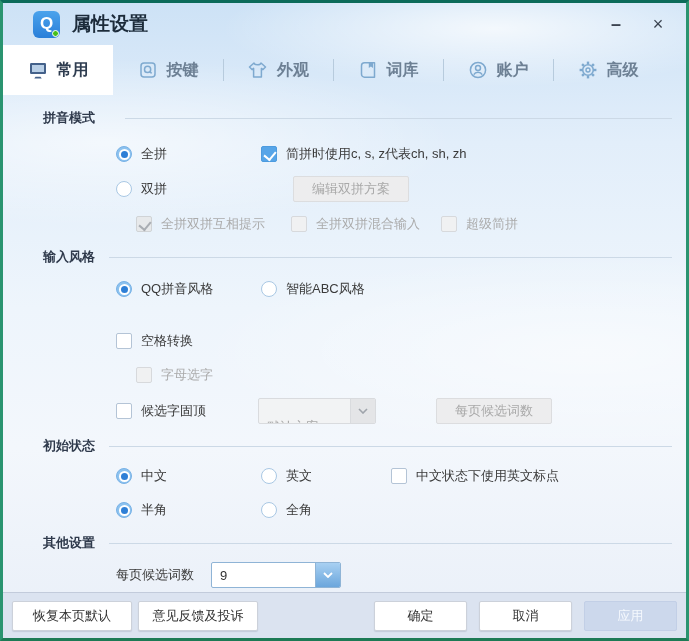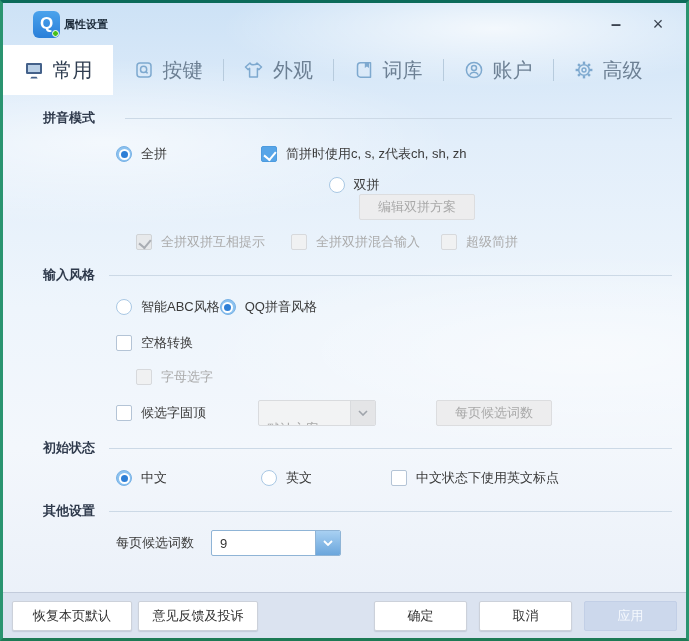--- a/index.html
+++ b/index.html
@@ -19,33 +19,33 @@
   }
 
   
   .titlebar { height:42px; display:flex; align-items:center; padding:0 14px 0 30px; flex:none; }
   .app-logo { width:27px; height:27px; border-radius:6px;
     background:linear-gradient(180deg,#4ba3ec,#2a7fd9);
     position:relative; display:flex; align-items:center; justify-content:center;
     color:#fff; font-weight:bold; font-size:17px; }
   .app-logo .dot { position:absolute; right:1px; bottom:1px; width:7px; height:7px;
     border-radius:50%; background:#46c01a; border:1px solid #fff; }
-  .titlebar .title { margin-left:4px; font-size:11px; font-weight:bold; color:#1c2b3a; }
+  .titlebar .title { margin-left:12px; font-size:19px; font-weight:bold; color:#1c2b3a; }
   .win-controls { margin-left:auto; display:flex; align-items:center; gap:14px; }
   .win-btn { width:28px; height:26px; display:flex; align-items:center; justify-content:center;
     color:#3b4350; font-size:18px; cursor:default; }
   .win-btn.min { font-weight:bold; }
 
   
   .tabbar { height:50px; display:flex; flex:none; }
   .tab { width:110px; height:50px; display:flex; align-items:center; justify-content:center;
     gap:9px; position:relative; }
   .tab + .tab::before { content:""; position:absolute; left:0; top:14px; height:22px;
     width:1px; background:#b7cbdd; }
-  .tab .label { font-size:20px; font-weight:normal; color:#6d8094; }
+  .tab .label { font-size:16px; font-weight:bold; color:#6d8094; }
   .tab.active { background:#ffffff; }
   .tab.active .label { color:#2f3d50; }
   .tab.active + .tab::before { background:transparent; }
   .tab svg { display:block; }
 
   
   .content { flex:1; padding-top:14px; font-size:13px; color:#3a3a3a; }
   .section-header { display:flex; align-items:center; padding-left:40px; margin-top:13px; }
   .section-header:first-child { margin-top:0;gap:16px; }
   .section-title { font-size:13px; font-weight:bold; color:#2f3a4c; white-space:nowrap; }
@@ -205,21 +205,21 @@
       <div class="field w1">
         <span class="radio sel"></span>
         <span class="lbl">全拼</span>
       </div>
       <div class="field">
         <span class="cb checked"></span>
         <span class="lbl">简拼时使用c, s, z代表ch, sh, zh</span>
       </div>
     </div>
 
-    <div class="row" style="margin-top:11px;flex-direction:column;">
+    <div class="row" style="margin-top:11px;">
       <div class="field w1">
         <span class="radio"></span>
         <span class="lbl">双拼</span>
       </div>
       <button class="btn disabled">编辑双拼方案</button>
     </div>
 
     <div class="row indent" style="margin-top:11px;">
       <div class="field disabled wsub">
         <span class="cb disabled checked"></span>
@@ -234,31 +234,31 @@
         <span class="lbl">超级简拼</span>
       </div>
     </div>
 
     <div class="section-header">
       <span class="section-title">输入风格</span>
       <span class="section-line"></span>
     </div>
 
     <div class="row">
+      <div class="field w1">
+        <span class="radio sel"></span>
+        <span class="lbl">QQ拼音风格</span>
+      </div>
       <div class="field">
         <span class="radio"></span>
         <span class="lbl">智能ABC风格</span>
       </div>
-      <div class="field w1">
-        <span class="radio sel"></span>
-        <span class="lbl">QQ拼音风格</span>
-      </div>
-    </div>
-
-    <div class="row" style="margin-top:14px;">
+    </div>
+
+    <div class="row" style="margin-top:30px;">
       <div class="field">
         <span class="cb"></span>
         <span class="lbl">空格转换</span>
       </div>
     </div>
 
     <div class="row indent">
       <div class="field disabled">
         <span class="cb disabled"></span>
         <span class="lbl">字母选字</span>
@@ -296,20 +296,30 @@
         <span class="radio"></span>
         <span class="lbl">英文</span>
       </div>
       <div class="field">
         <span class="cb"></span>
         <span class="lbl">中文状态下使用英文标点</span>
       </div>
     </div>
 
 
+    <div class="row">
+      <div class="field w1">
+        <span class="radio sel"></span>
+        <span class="lbl">半角</span>
+      </div>
+      <div class="field">
+        <span class="radio"></span>
+        <span class="lbl">全角</span>
+      </div>
+    </div>
 
     <div class="section-header">
       <span class="section-title">其他设置</span>
       <span class="section-line"></span>
     </div>
 
     <div class="row" style="margin-top:10px;">
       <span class="lbl" style="width:95px;">每页候选词数</span>
       <div class="dd wide">
         <span class="dd-val">9</span>

